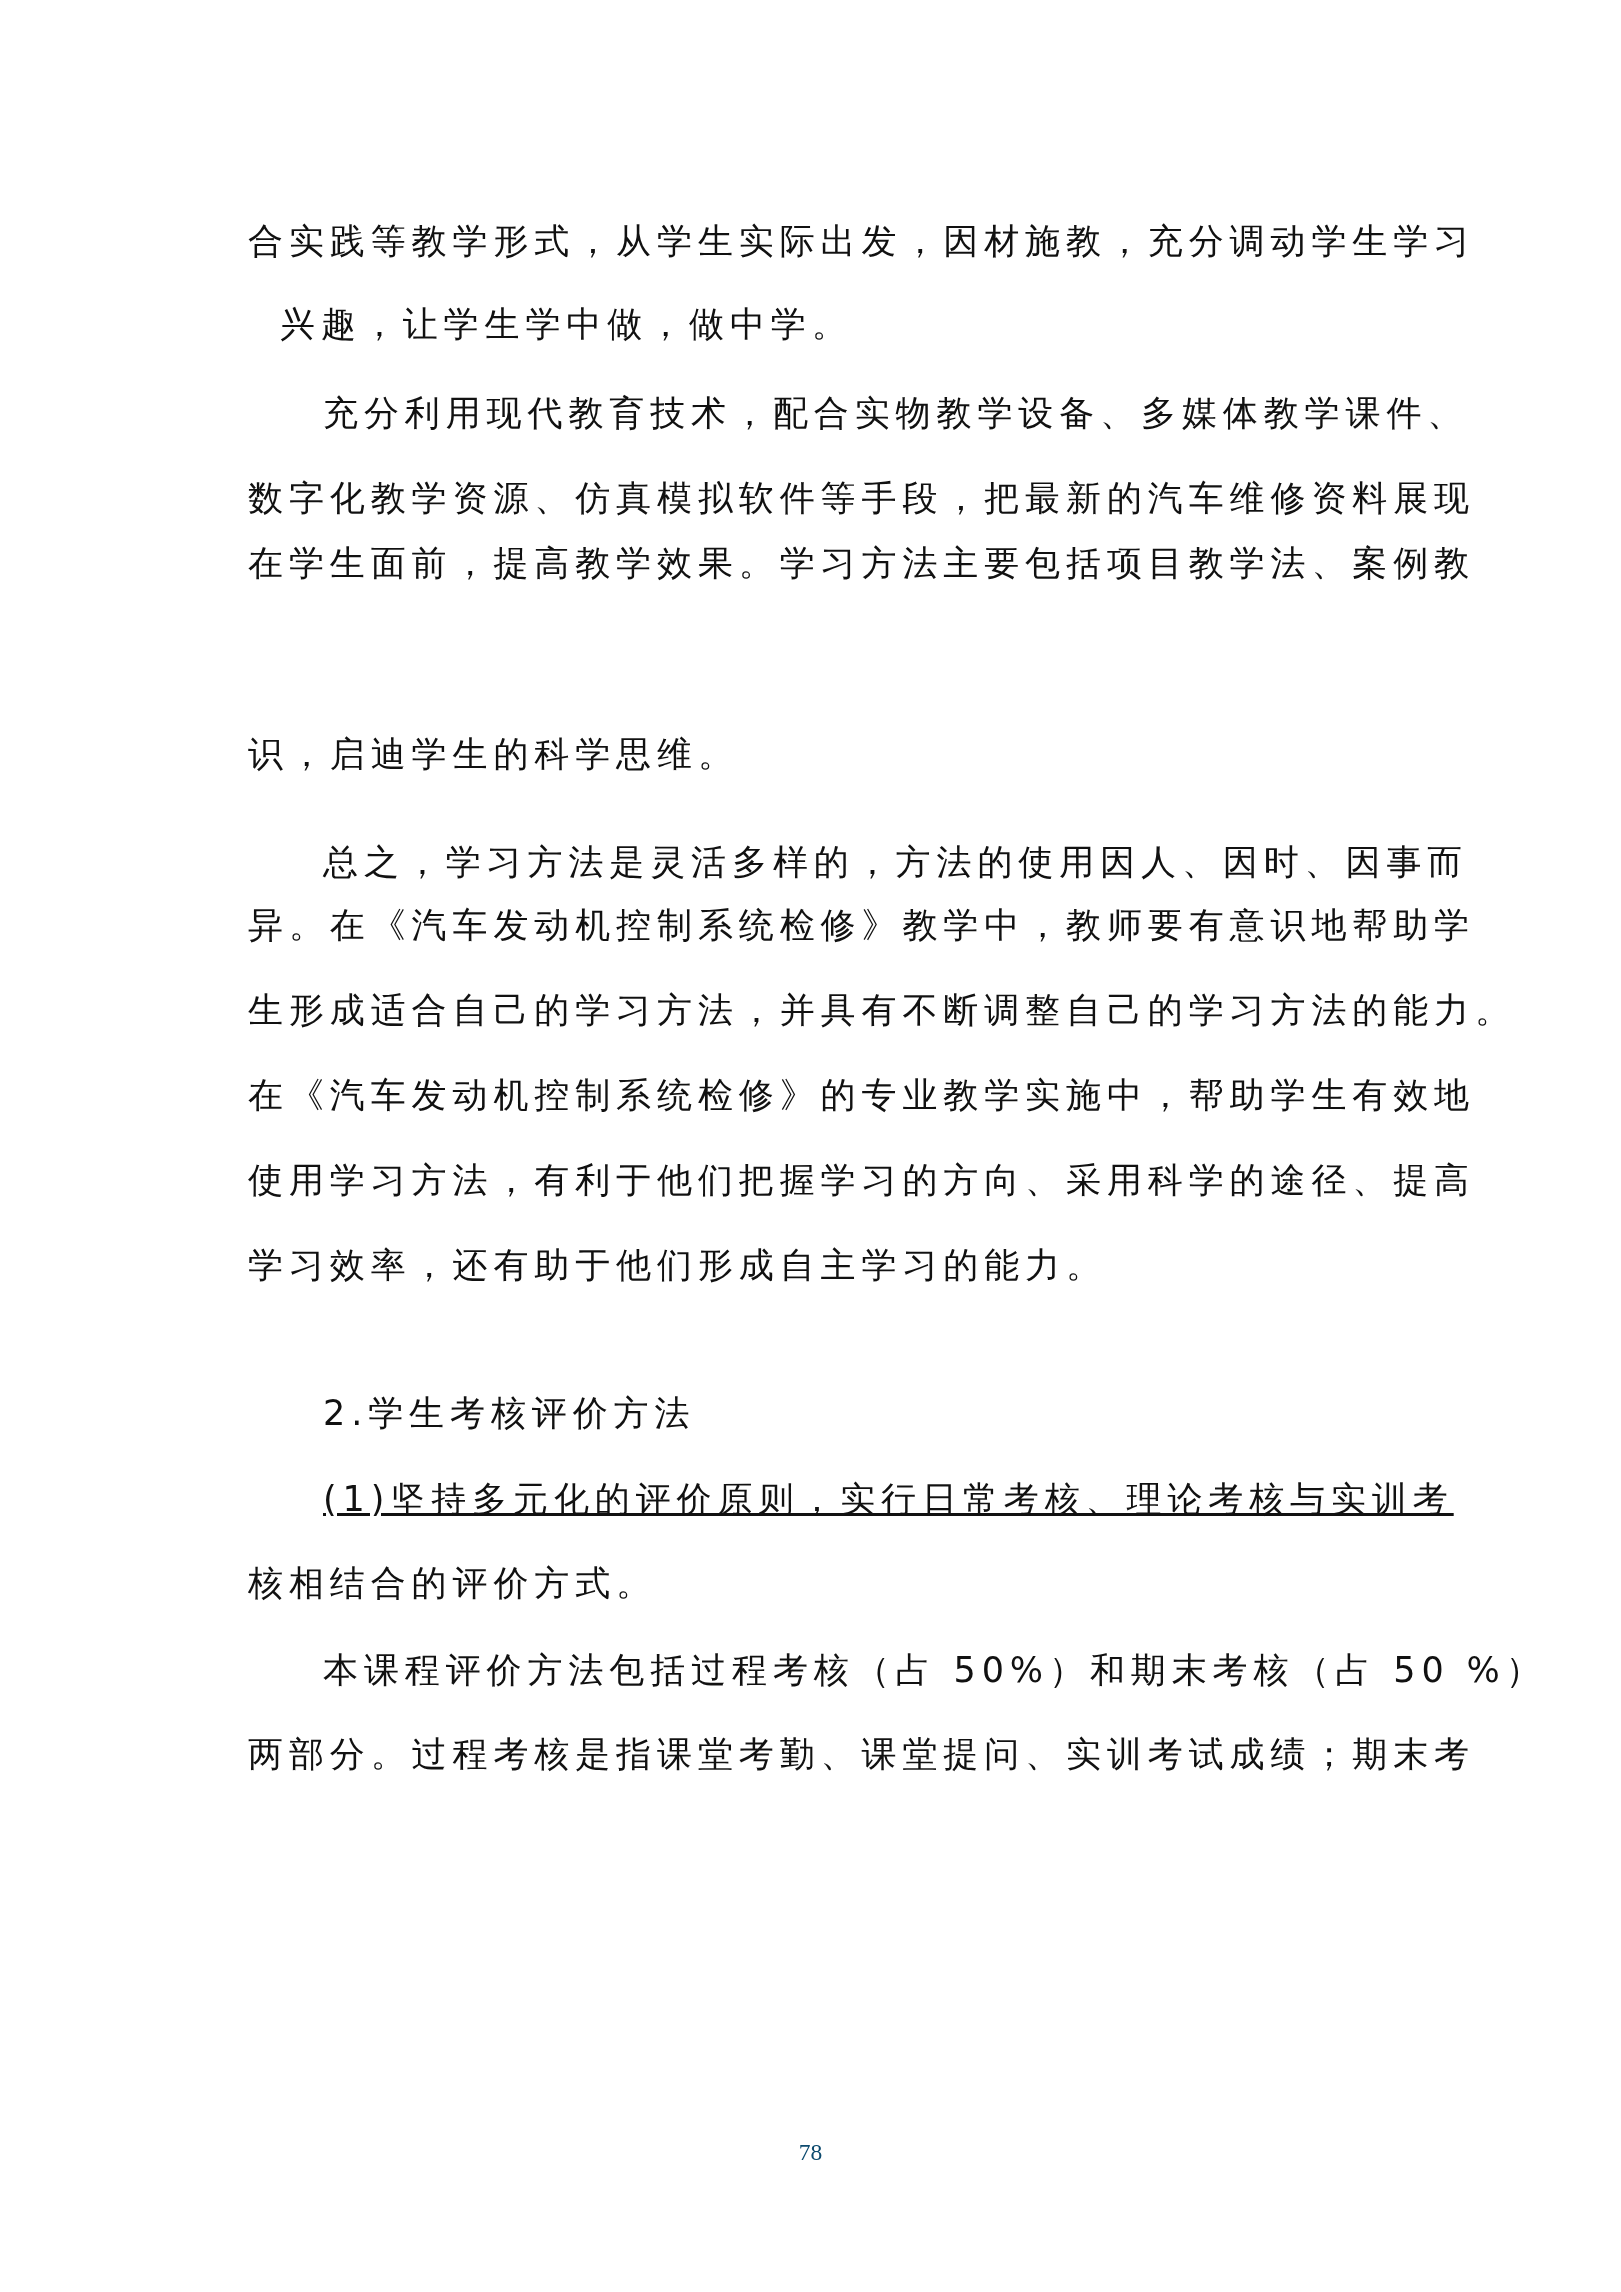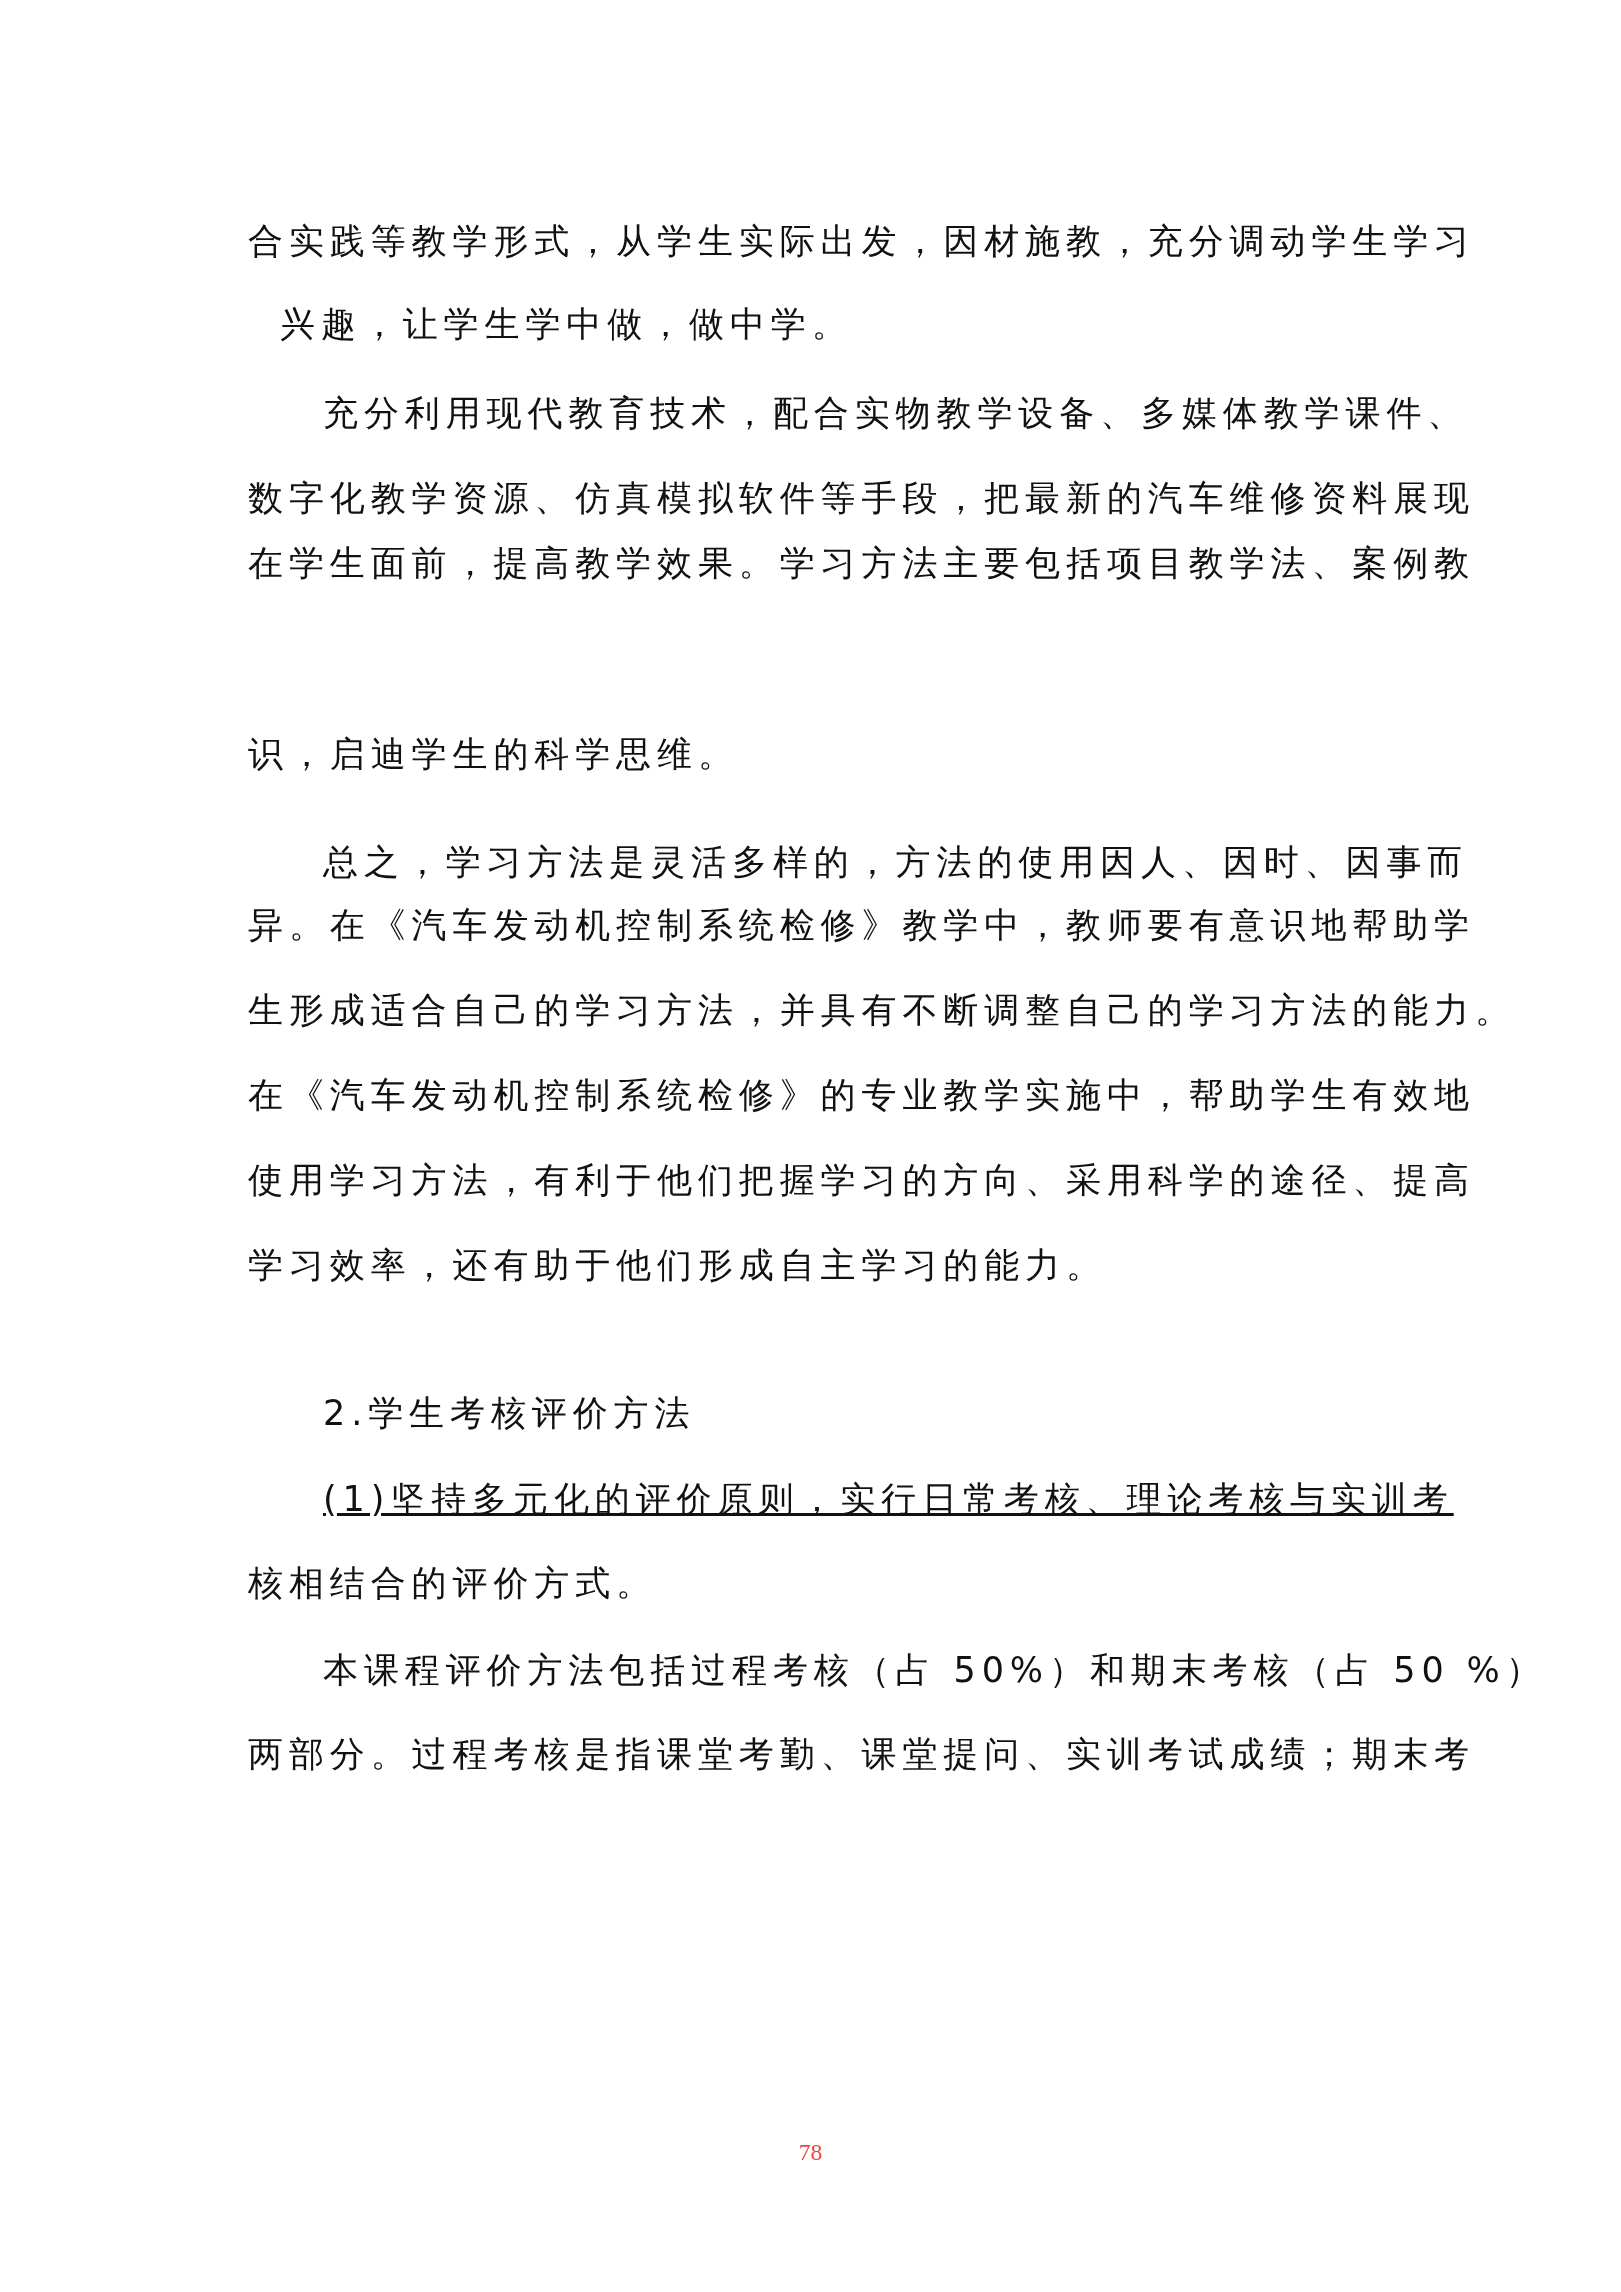--- a/index.html
+++ b/index.html
@@ -34,21 +34,21 @@
     }
     .indent { left: 323px; }
     .page-number {
       position: absolute;
       left: 0;
       width: 1621px;
       top: 2139px;
       text-align: center;
       font-family: "Liberation Serif", "DejaVu Serif", serif;
       font-size: 23.5px;
-      color: #ef4444;
+      color: #0c4a6e;
     }
   </style>
 </head>
 <body>
 
 <div class="page">
 
   <div class="line" style="top:222px;">合实践等教学形式，从学生实际出发，因材施教，充分调动学生学习</div>
   <div class="line" style="top:305px;margin-left:32px;">兴趣，让学生学中做，做中学。</div>
 

